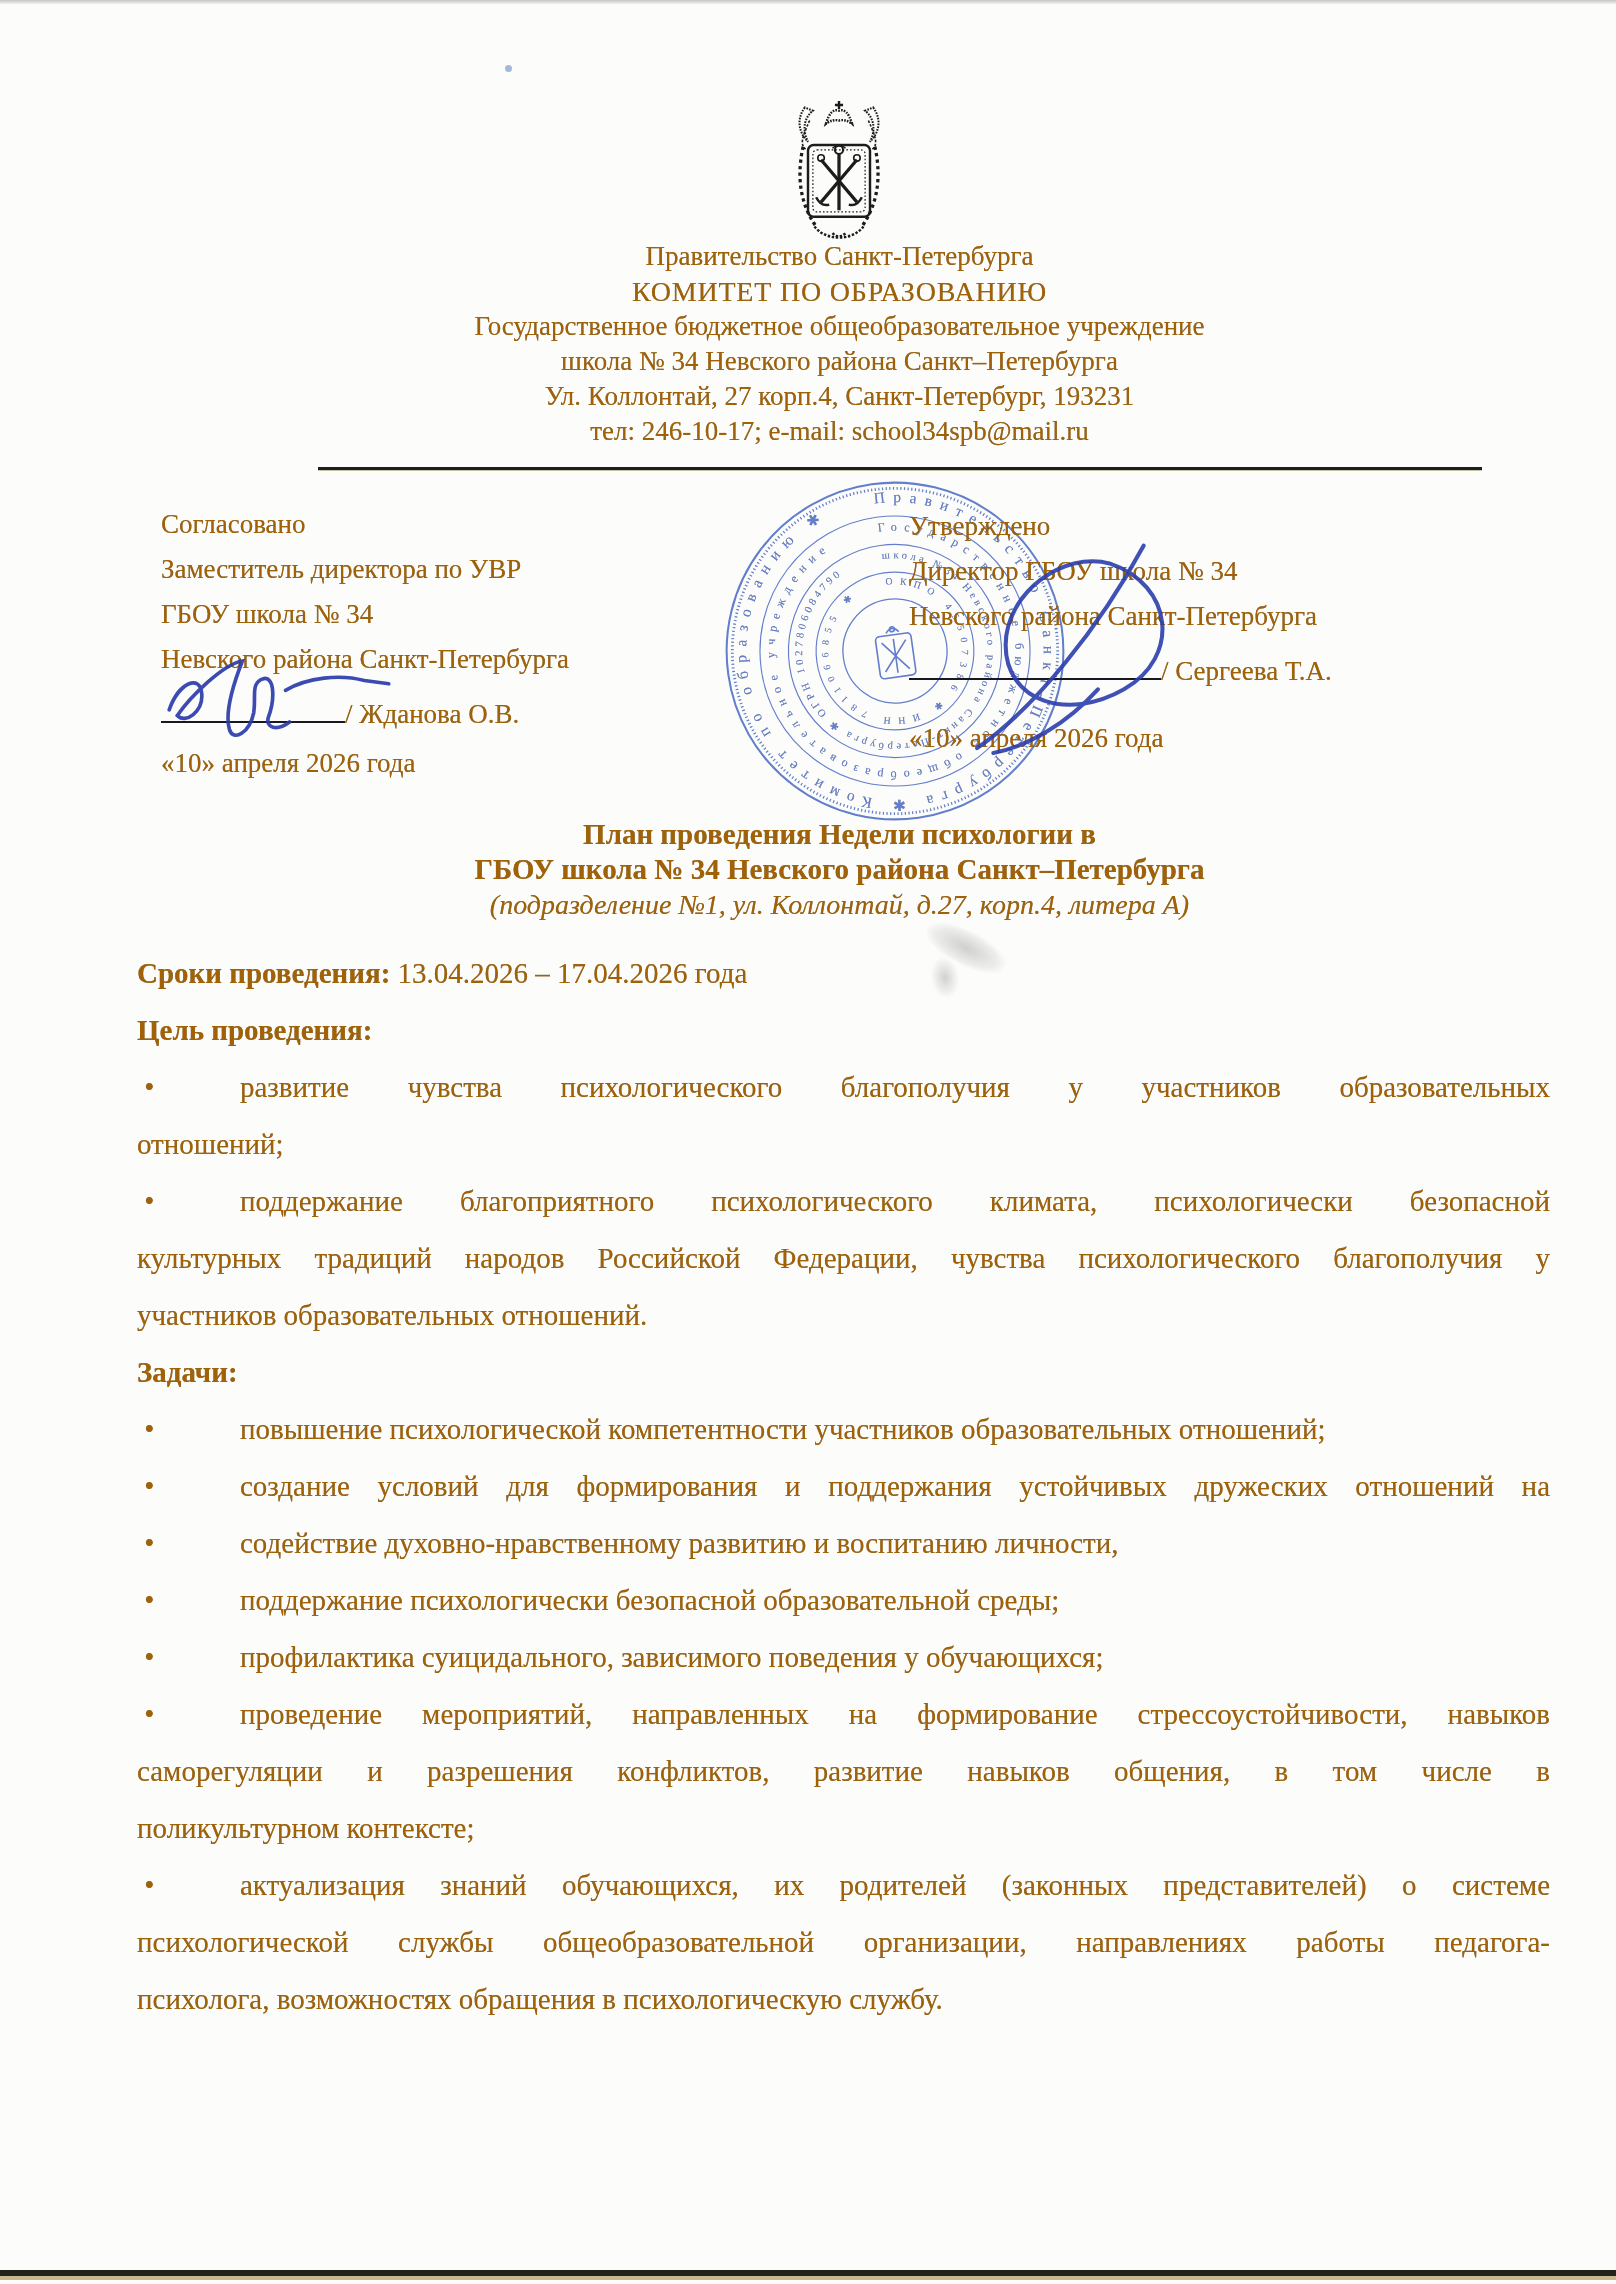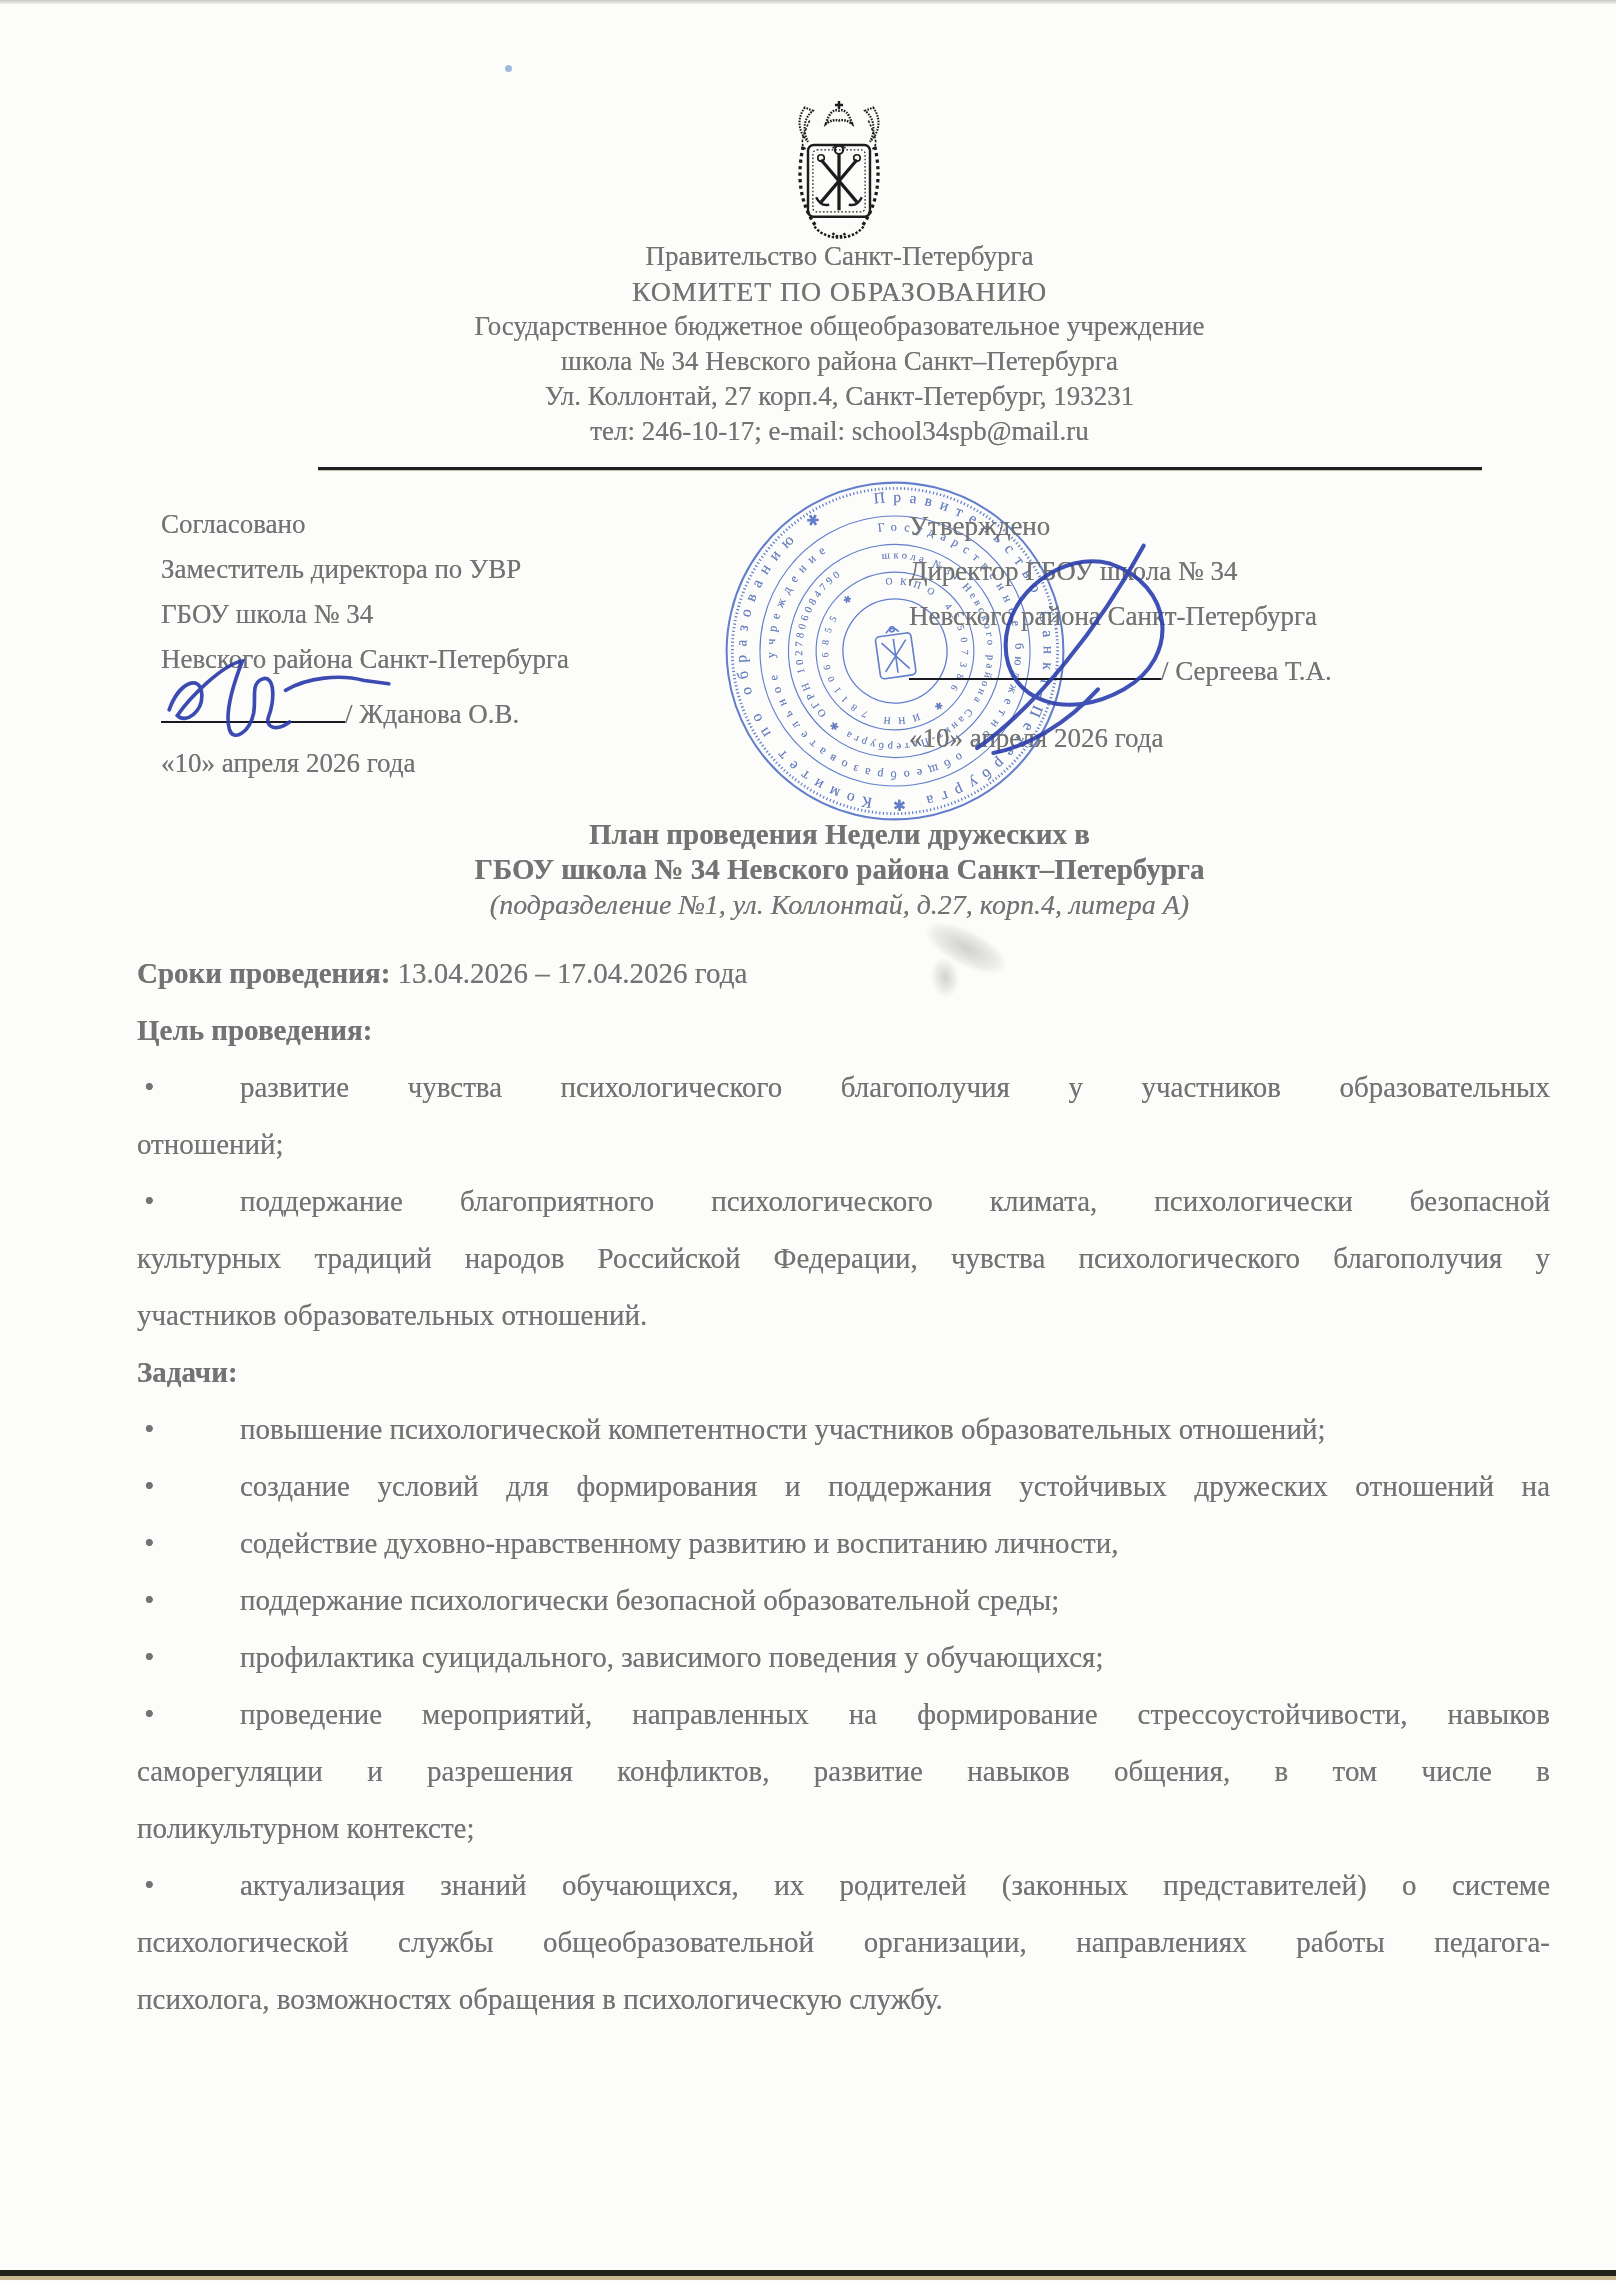--- a/index.html
+++ b/index.html
@@ -2,21 +2,21 @@
 <html style="font-size:13px"><head>
 <meta charset="utf-8">
 <style>
   html,body{margin:0;padding:0;background:#9a9a9a;}
   .page{
     position:relative;
     width:1616px;height:2284px;
     background:#fcfcfa;
     overflow:hidden;
     font-family:"Liberation Serif","DejaVu Serif",serif;
-    color:#737373;
+    color:#a16207;
     text-shadow:0 0 0.5px rgba(25,25,25,.45);
   }
   .abs{position:absolute;}
   
   .scan-top{left:0;top:0;width:100%;height:4.1px;background:linear-gradient(#c6c6c4,#f2f2ef);}
   .scan-bottom-dark{left:0;top:2270px;width:100%;height:5.7px;background:#23221a;}
   .scan-bottom-tan{left:0;top:2276px;width:100%;height:4.1px;background:#c9b88f;}
   .speck{left:505px;top:65px;width:7.3px;height:7.3px;border-radius:50%;background:rgba(90,130,195,.55);}
   .smudge1{left:923px;top:931px;width:86px;height:34px;transform:rotate(27deg);
     background:radial-gradient(ellipse at center,rgba(105,105,105,.30),rgba(120,120,120,.12) 55%,transparent 75%);}
@@ -153,21 +153,21 @@
     <path d="M22,92 C34,58 60,48 62,72 C64,94 42,110 32,99 C48,76 88,36 112,32 C101,60 90,95 96,116 C101,132 121,120 126,95 C129,74 122,60 137,54 C152,49 152,80 144,101 C140,114 154,119 170,107"></path>
     <path d="M165,68 C192,52 232,48 262,56 L292,60"></path>
   </svg>
   <svg class="abs sig-right" viewBox="0 0 430 305" fill="none" stroke="#2c3fae" stroke-width="5" stroke-linecap="round" opacity="0.9">
     <path d="M315,62 C392,88 402,176 332,216 C262,256 187,230 187,162 C187,98 258,46 315,62"></path>
     <path d="M356,40 C302,140 222,240 152,288"></path>
     <path d="M300,216 C262,258 214,286 172,294"></path>
   </svg>
 
   <div class="abs title">
-    <div class="trow t-bold">План проведения Недели дружеских в</div>
+    <div class="trow t-bold">План проведения Недели психологии в</div>
     <div class="trow t-bold">ГБОУ школа № 34 Невского района Санкт–Петербурга</div>
     <div class="trow t-ital">(подразделение №1, ул. Коллонтай, д.27, корп.4, литера А)</div>
   </div>
 
   <div class="abs docbody">
     <div class="bline">
       <span class="b">Сроки проведения:</span><span> 13.04.2026 – 17.04.2026 года</span>
     </div>
     <div class="bline b">Цель проведения:</div>
 

